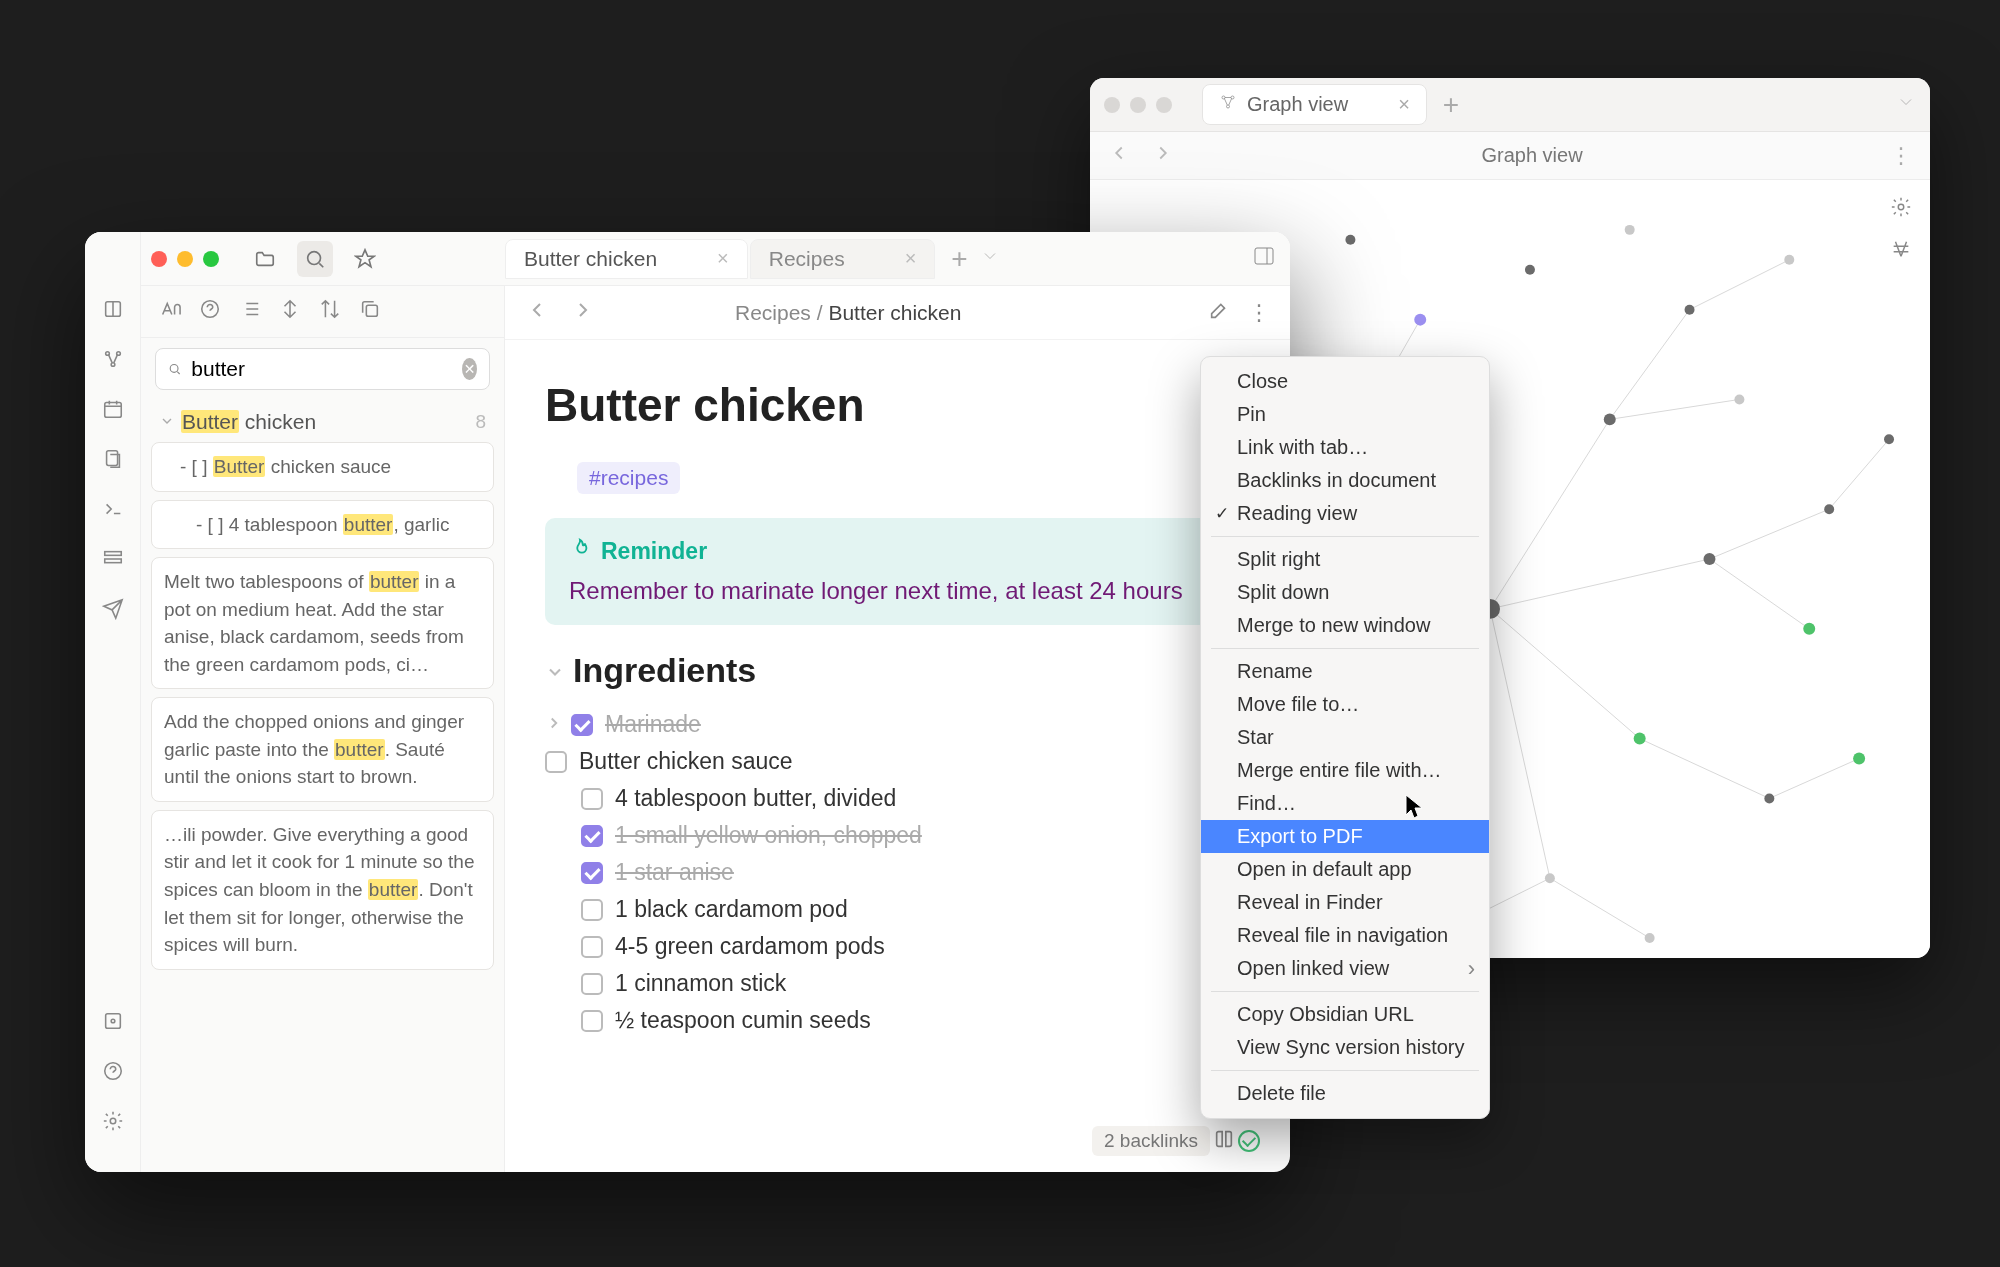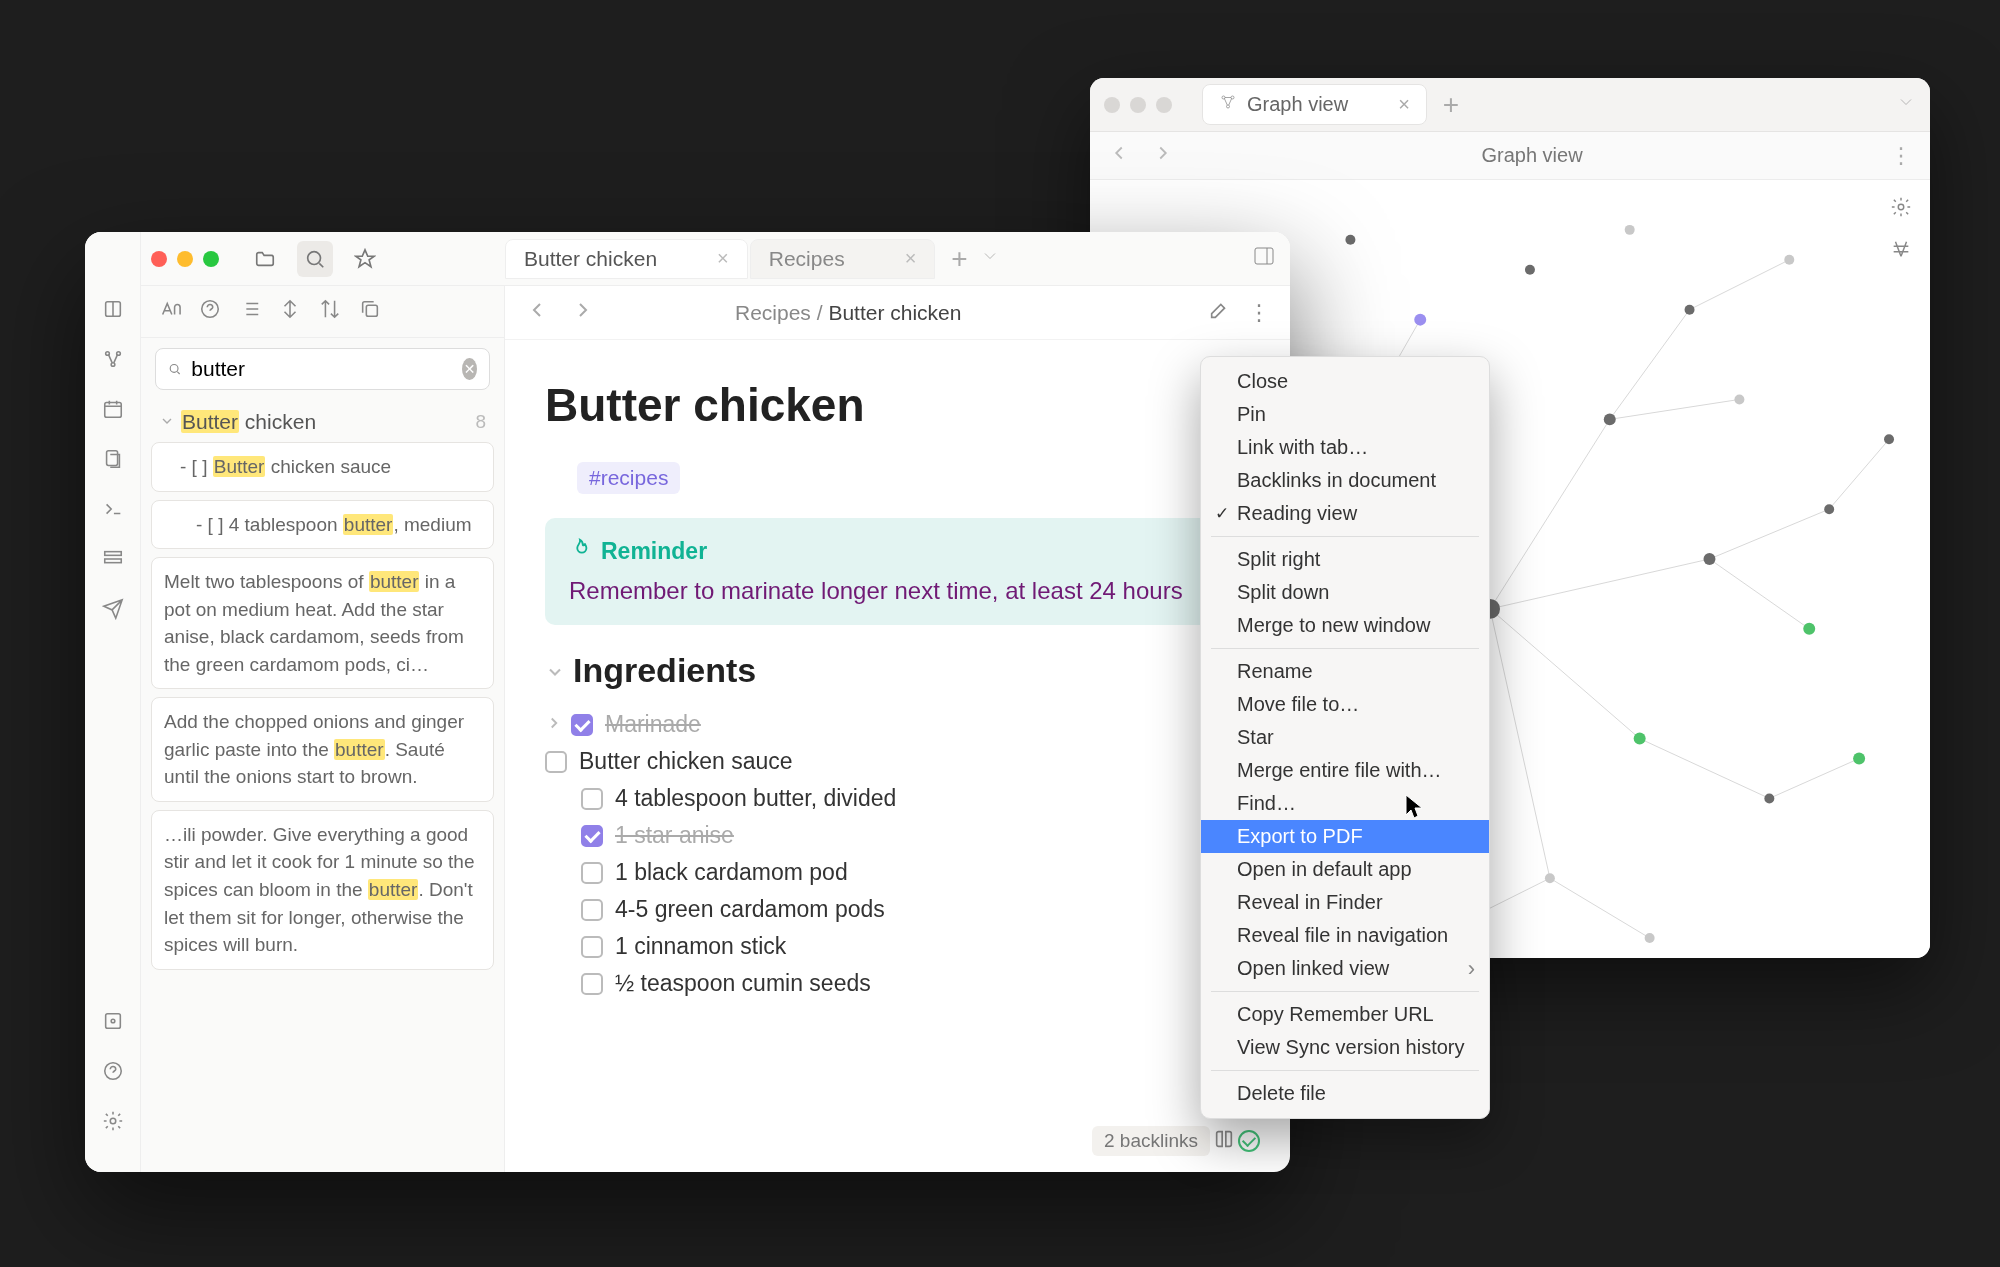--- a/index.html
+++ b/index.html
@@ -509,21 +509,21 @@
           </svg></span>
       <span><mark>Butter</mark><span> chicken</span></span>
       <span class="count">8</span>
     </div>
 
     <div class="results">
       <div class="result-card nest">
         <span>- [ ] </span><mark>Butter</mark><span> chicken sauce</span>
       </div>
       <div class="result-card nest2">
-        <span>- [ ] 4 tablespoon </span><mark>butter</mark><span>, medium</span>
+        <span>- [ ] 4 tablespoon </span><mark>butter</mark><span>, garlic</span>
       </div>
       <div class="result-card">
         <span>Melt two tablespoons of </span><mark>butter</mark><span> in a pot on medium heat. Add the star anise, black cardamom, seeds from the green cardamom pods, ci…</span>
       </div>
       <div class="result-card">
         <span>Add the chopped onions and ginger garlic paste into the </span><mark>butter</mark><span>. Sauté until the onions start to brown.</span>
       </div>
       <div class="result-card">
         <span>…ili powder. Give everything a good stir and let it cook for 1 minute so the spices can bloom in the </span><mark>butter</mark><span>. Don't let them sit for longer, otherwise the spices will burn.</span>
       </div>
@@ -599,20 +599,24 @@
           <span class="chk checked"></span>
           <span class="done">Marinade</span>
         </li>
         <li>
           <span class="chk"></span>
           <span>Butter chicken sauce</span>
         </li>
         <li class="sub">
           <span class="chk"></span>
           <span>4 tablespoon butter, divided</span>
+        </li>
+        <li class="sub">
+          <span class="chk checked"></span>
+          <span class="done">1 small yellow onion, chopped</span>
         </li>
         <li class="sub">
           <span class="chk checked"></span>
           <span class="done">1 star anise</span>
         </li>
         <li class="sub">
           <span class="chk"></span>
           <span>1 black cardamom pod</span>
         </li>
         <li class="sub">
@@ -655,21 +659,21 @@
   <div class="mi">Move file to…</div>
   <div class="mi">Star</div>
   <div class="mi">Merge entire file with…</div>
   <div class="mi">Find…</div>
   <div class="mi hl">Export to PDF</div>
   <div class="mi">Open in default app</div>
   <div class="mi">Reveal in Finder</div>
   <div class="mi">Reveal file in navigation</div>
   <div class="mi sub">Open linked view</div>
   <div class="sep"></div>
-  <div class="mi">Copy Remember URL</div>
+  <div class="mi">Copy Obsidian URL</div>
   <div class="mi">View Sync version history</div>
   <div class="sep"></div>
   <div class="mi">Delete file</div>
 </div>
 
 <div class="cursor">
   <svg viewBox="0 0 18 26">
       <path d="M1 1l0 20 5-5 3 8 4-2-3-8 7 0z" fill="#000" stroke="#fff" stroke-width="1"></path>
     </svg>
 </div>

